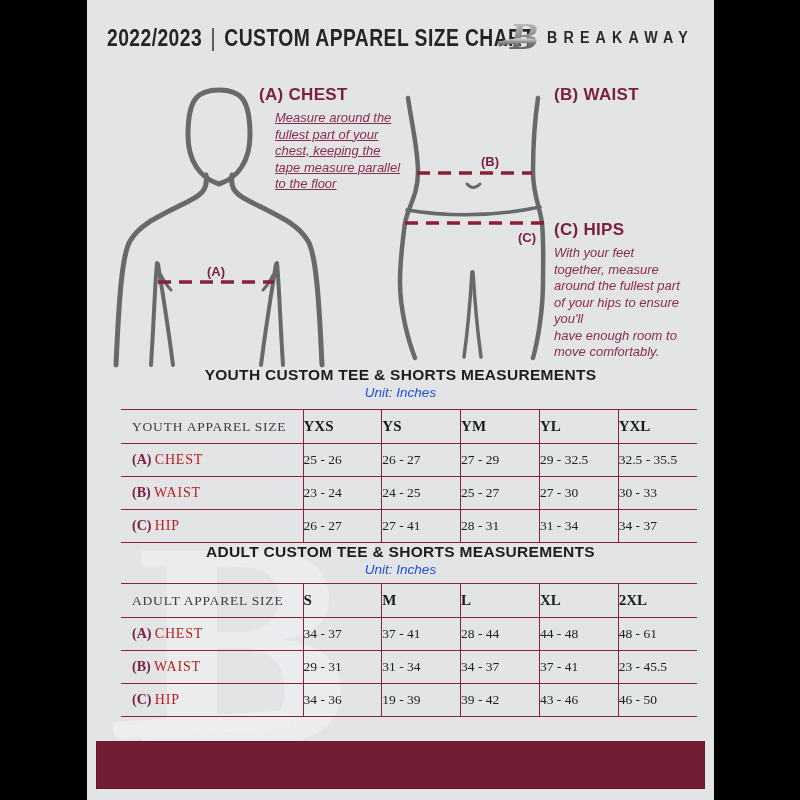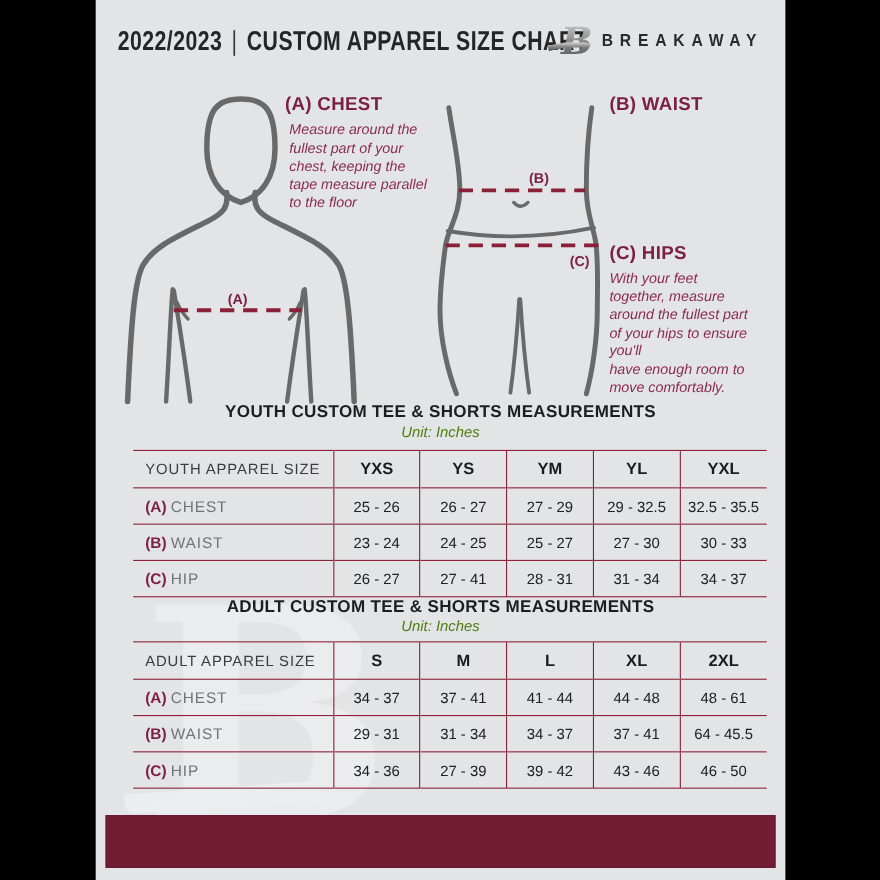--- a/index.html
+++ b/index.html
@@ -29,47 +29,47 @@
     font-weight:bold;font-size:23px;letter-spacing:.5px;}
   .title-sep{padding:0 10px;font-weight:normal;color:#3a3a3a;}
   .brand{position:absolute;right:12px;top:18px;display:flex;align-items:center;gap:8px;}
   .brand-text{font-weight:bold;font-size:15px;letter-spacing:6.5px;color:#2a2a2a;
     transform:scale(.95,1.05);transform-origin:left center;white-space:nowrap;}
 
   
   .guide-heading{position:absolute;z-index:2;font-weight:bold;font-size:17px;color:var(--maroon);letter-spacing:.3px;}
   .guide-body{position:absolute;z-index:2;font-style:italic;font-size:13px;line-height:16.5px;color:var(--body-maroon);}
   #chest-heading{left:172px;top:85px;}
-  #chest-body{left:176px;top:110px;width:150px;}
+  #chest-body{left:188px;top:110px;width:150px;text-decoration:underline;}
   #waist-heading{left:467px;top:85px;}
   #waist-body{left:467px;top:110px;width:158px;}
   #hips-heading{left:467px;top:220px;}
   #hips-body{left:467px;top:245px;width:160px;}
   .figure{position:absolute;z-index:2;}
   #figure-left{left:10px;top:78px;}
   #figure-right{left:303px;top:95px;}
 
   
   .tbl-title{position:absolute;left:0;width:627px;text-align:center;z-index:2;
     font-weight:bold;font-size:15.5px;color:#1d1d1d;letter-spacing:.3px;}
   .tbl-unit{position:absolute;left:0;width:627px;text-align:center;z-index:2;
-    font-style:italic;font-size:13.5px;color:#4d7c0f;}
+    font-style:italic;font-size:13.5px;color:#1d4ed8;}
   #youth-title{top:366px;} #youth-unit{top:385px;}
   #adult-title{top:543px;} #adult-unit{top:562px;}
   table.size-table{position:absolute;left:34px;width:576px;z-index:2;border-collapse:collapse;table-layout:fixed;}
   #youth-table{top:409px;} #adult-table{top:583px;}
-  .size-table tr{border-top:1.5px solid var(--line);}
+  .size-table tr{border-top:1.5px solid var(--line);font-family:Liberation Serif, serif;}
   .size-table tr:last-child{border-bottom:1.5px solid var(--line);}
-  .size-table td{border-left:1.5px solid var(--line);height:33px;text-align:center;
+  .size-table td{border-left:1.5px solid var(--line);height:33px;
     font-size:13.5px;color:#202020;vertical-align:middle;}
   .size-table td:first-child{border-left:none;text-align:left;padding-left:11px;}
   .size-table tr.hdr td{height:34px;font-weight:bold;font-size:15px;color:#1b1b1b;}
   .size-table tr.hdr td:first-child{font-weight:normal;font-size:13.5px;letter-spacing:.8px;color:#3c3c3c;}
   .size-table .key{font-weight:bold;color:var(--maroon);font-size:14px;}
-  .size-table .mname{font-size:14px;color:#737373;letter-spacing:.8px;margin-top:36px;}
+  .size-table .mname{font-size:14px;color:#b91c1c;letter-spacing:.8px;margin-top:36px;}
 
   
   .footer-bar{position:absolute;left:9px;top:741px;width:609px;height:48px;background:var(--bar);
     z-index:3;border:1px solid #641830;}
 </style>
 </head>
 <body>
 
 <div class="page">
 
@@ -199,36 +199,36 @@
       <td>S</td>
       <td>M</td>
       <td>L</td>
       <td>XL</td>
       <td>2XL</td>
     </tr>
     <tr>
       <td><span class="key">(A)</span> <span class="mname">CHEST</span></td>
       <td>34 - 37</td>
       <td>37 - 41</td>
-      <td>41 - 44</td>
+      <td>28 - 44</td>
       <td>44 - 48</td>
       <td>48 - 61</td>
     </tr>
     <tr>
       <td><span class="key">(B)</span> <span class="mname">WAIST</span></td>
       <td>29 - 31</td>
       <td>31 - 34</td>
       <td>34 - 37</td>
       <td>37 - 41</td>
-      <td>64 - 45.5</td>
+      <td>23 - 45.5</td>
     </tr>
     <tr>
       <td><span class="key">(C)</span> <span class="mname">HIP</span></td>
       <td>34 - 36</td>
-      <td>27 - 39</td>
+      <td>19 - 39</td>
       <td>39 - 42</td>
       <td>43 - 46</td>
       <td>46 - 50</td>
     </tr>
   </tbody>
     </table>
 
   <div class="footer-bar"></div>
 </div>
 

